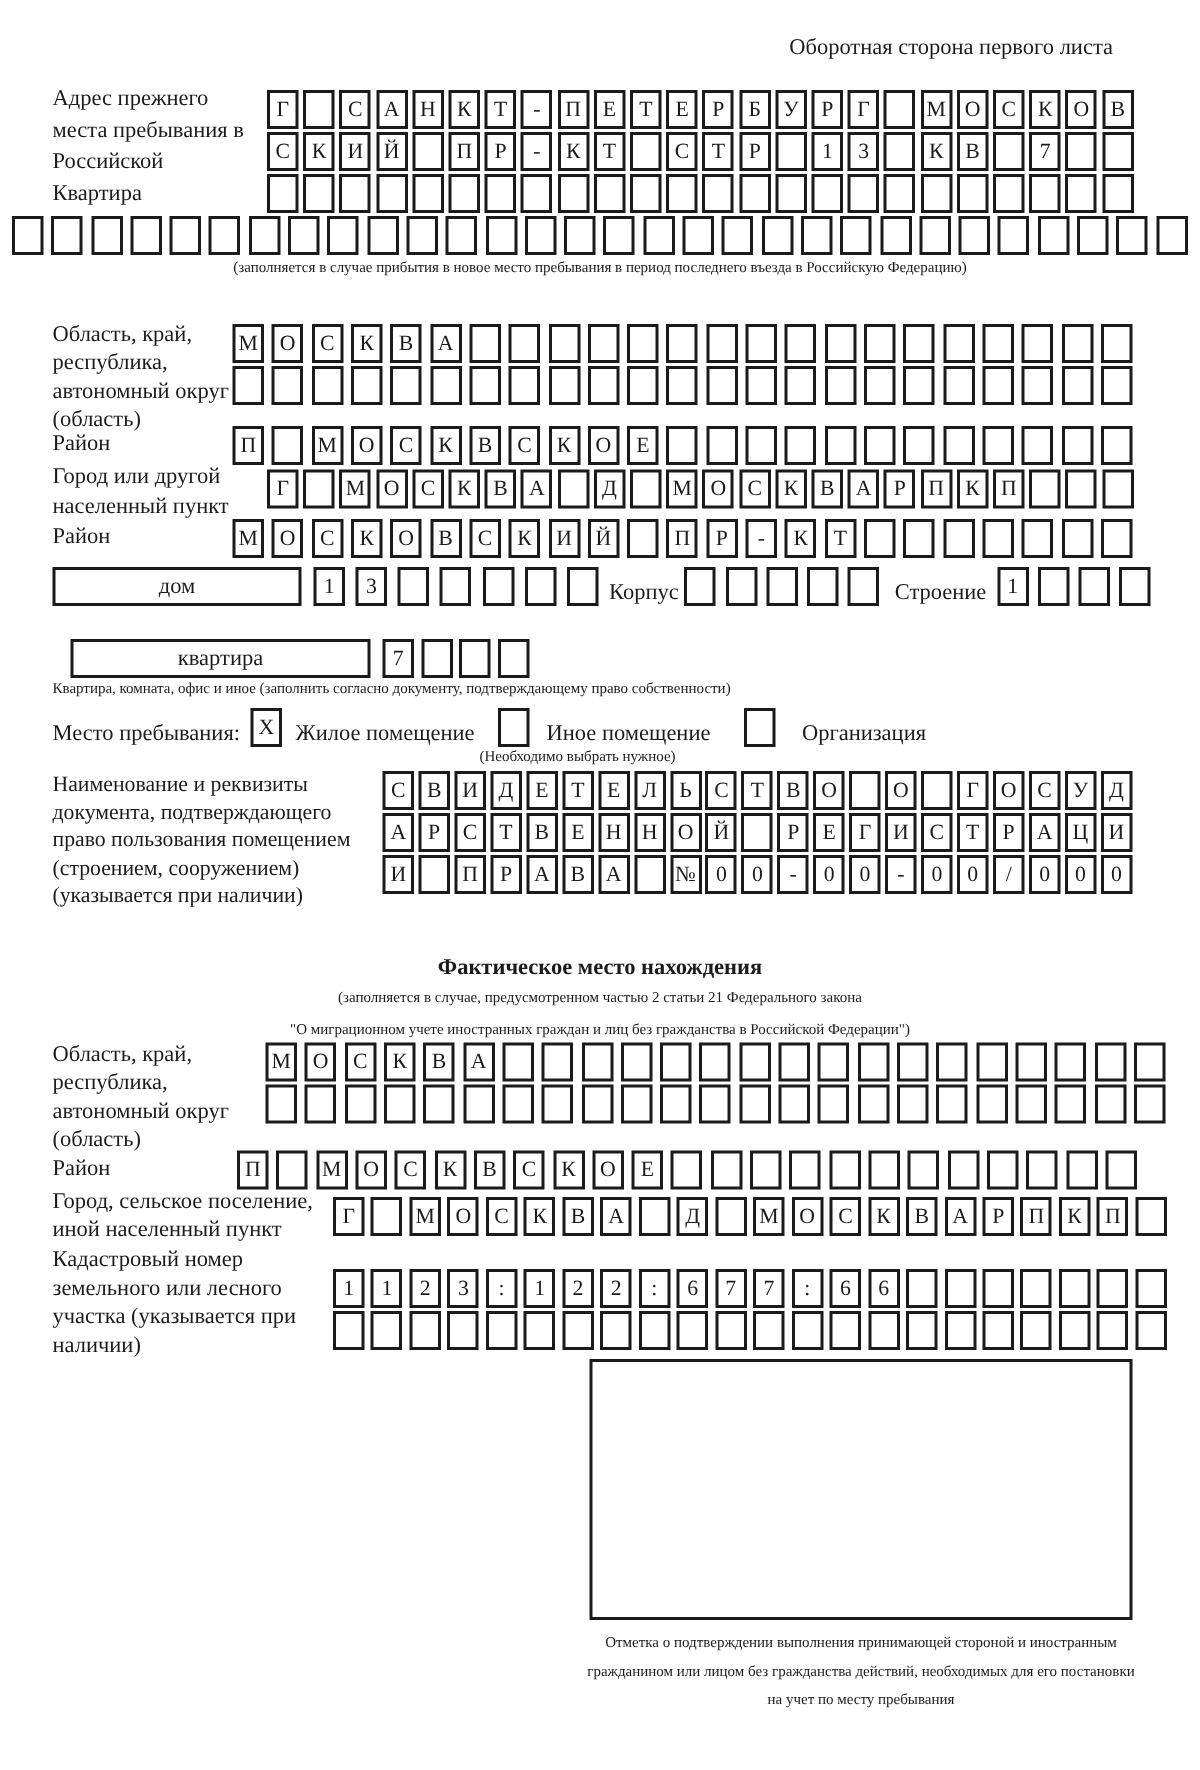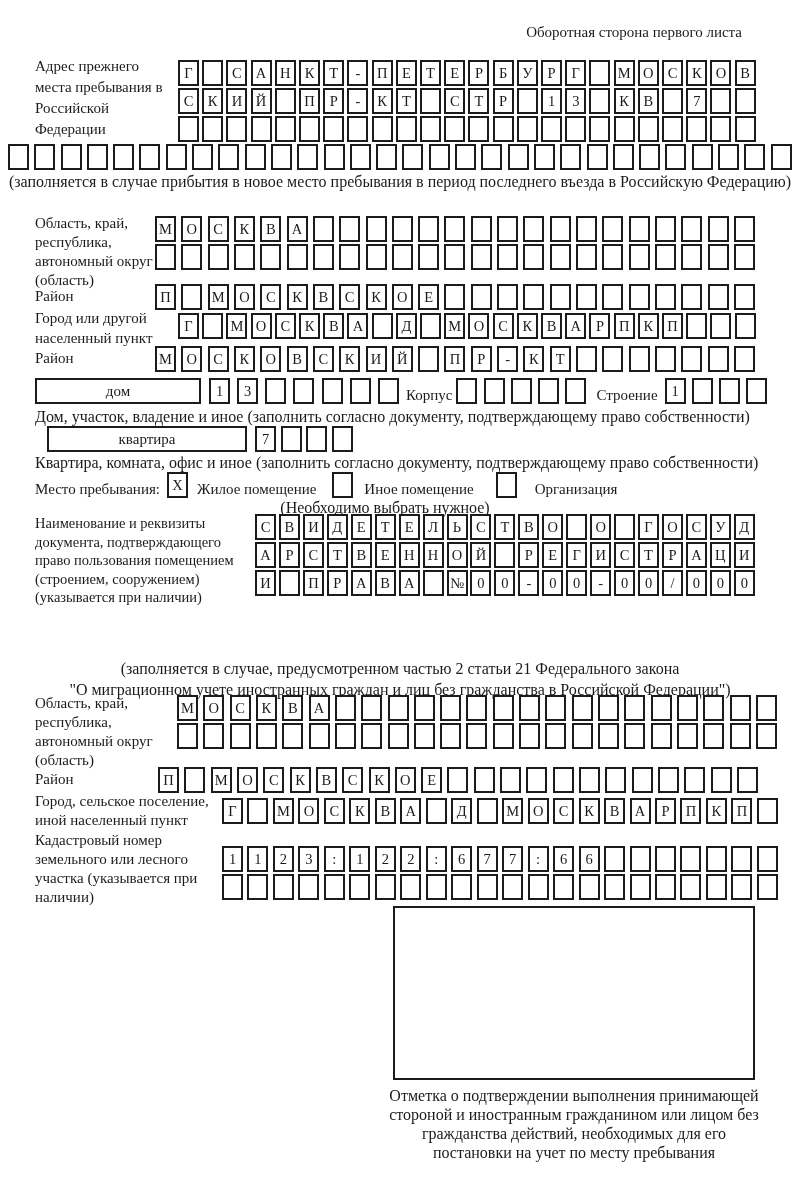--- a/index.html
+++ b/index.html
@@ -8,21 +8,21 @@
     width:800px; height:1180px;
     color:#1b1b1b;
     font-family:"Liberation Serif","DejaVu Serif",serif;
     font-size:15px;
     position:relative; overflow:hidden;
   }
   .page { position:relative; width:800px; height:1180px; background:#fff; }
   .abs { position:absolute; }
   .center { text-align:center; }
   .b { font-weight:bold; }
-  .note { font-size:16px; }
+  .note { font-size:10px; }
   .lbl { font-size:15px; }
   .lh19 { line-height:19px; }
   .lh20 { line-height:20px; }
   .lh21 { line-height:21px; }
   .lh18 { line-height:18.5px; }
 
   
   .boxcol { display:flex; flex-direction:column; gap:2px; }
   .boxrow { display:flex; justify-content:space-between; }
   .cb {
@@ -52,21 +52,21 @@
 
   .stamp { border:2px solid #1b1b1b; background:#fff; }
 </style>
 </head>
 <body>
 
 <div class="page">
 
   <div class="abs" style="top:24px; right:58px;">Оборотная сторона первого листа</div>
 
-  <div class="abs lbl lh21" style="left:35px; top:56px; width:132px;">Адрес прежнего места пребывания в Российской Федерации</div>
+  <div class="abs lbl lh21" style="left:35px; top:56px; width:132px;">Адрес прежнего места пребывания в Российской Квартира</div>
   <div class="abs boxcol" style="left:178px; top:60px;">
     <div class="boxrow w578">
         <span class="cb">Г</span>
         <span class="cb"></span>
         <span class="cb">С</span>
         <span class="cb">А</span>
         <span class="cb">Н</span>
         <span class="cb">К</span>
         <span class="cb">Т</span>
         <span class="cb">-</span>
@@ -331,21 +331,20 @@
         <span class="cb"></span>
       </div>
     <div class="ititle" style="margin-left:10px;">Строение</div>
     <div class="boxrow wb102" style="margin-left:7px;">
         <span class="cb">1</span>
         <span class="cb"></span>
         <span class="cb"></span>
         <span class="cb"></span>
       </div>
   </div>
-  <div class="abs note" style="left:35px; top:408px;">Дом, участок, владение и иное (заполнить согласно документу, подтверждающему право собственности)</div>
 
   <div class="abs inlinerow" style="left:35px; top:426px;margin-left:12px;">
     <div class="rect" style="width:200px;">квартира</div>
     <div class="boxrow wb98" style="margin-left:8px;">
         <span class="cb">7</span>
         <span class="cb"></span>
         <span class="cb"></span>
         <span class="cb"></span>
       </div>
   </div>
@@ -428,20 +427,21 @@
         <span class="cb">-</span>
         <span class="cb">0</span>
         <span class="cb">0</span>
         <span class="cb">/</span>
         <span class="cb">0</span>
         <span class="cb">0</span>
         <span class="cb">0</span>
       </div>
   </div>
 
+  <div class="abs center b" style="left:0; top:637px; width:800px; font-size:15px;">Фактическое место нахождения</div>
   <div class="abs note center" style="left:0; top:660px; width:800px;">(заполняется в случае, предусмотренном частью 2 статьи 21 Федерального закона</div>
   <div class="abs note center" style="left:0; top:681px; width:800px;">"О миграционном учете иностранных граждан и лиц без гражданства в Российской Федерации")</div>
 
   <div class="abs lbl lh19" style="left:35px; top:694px; width:136px;">Область, край, республика, автономный округ (область)</div>
   <div class="abs boxcol" style="left:177px; top:695px;">
     <div class="boxrow w600">
         <span class="cb">М</span>
         <span class="cb">О</span>
         <span class="cb">С</span>
         <span class="cb">К</span>

